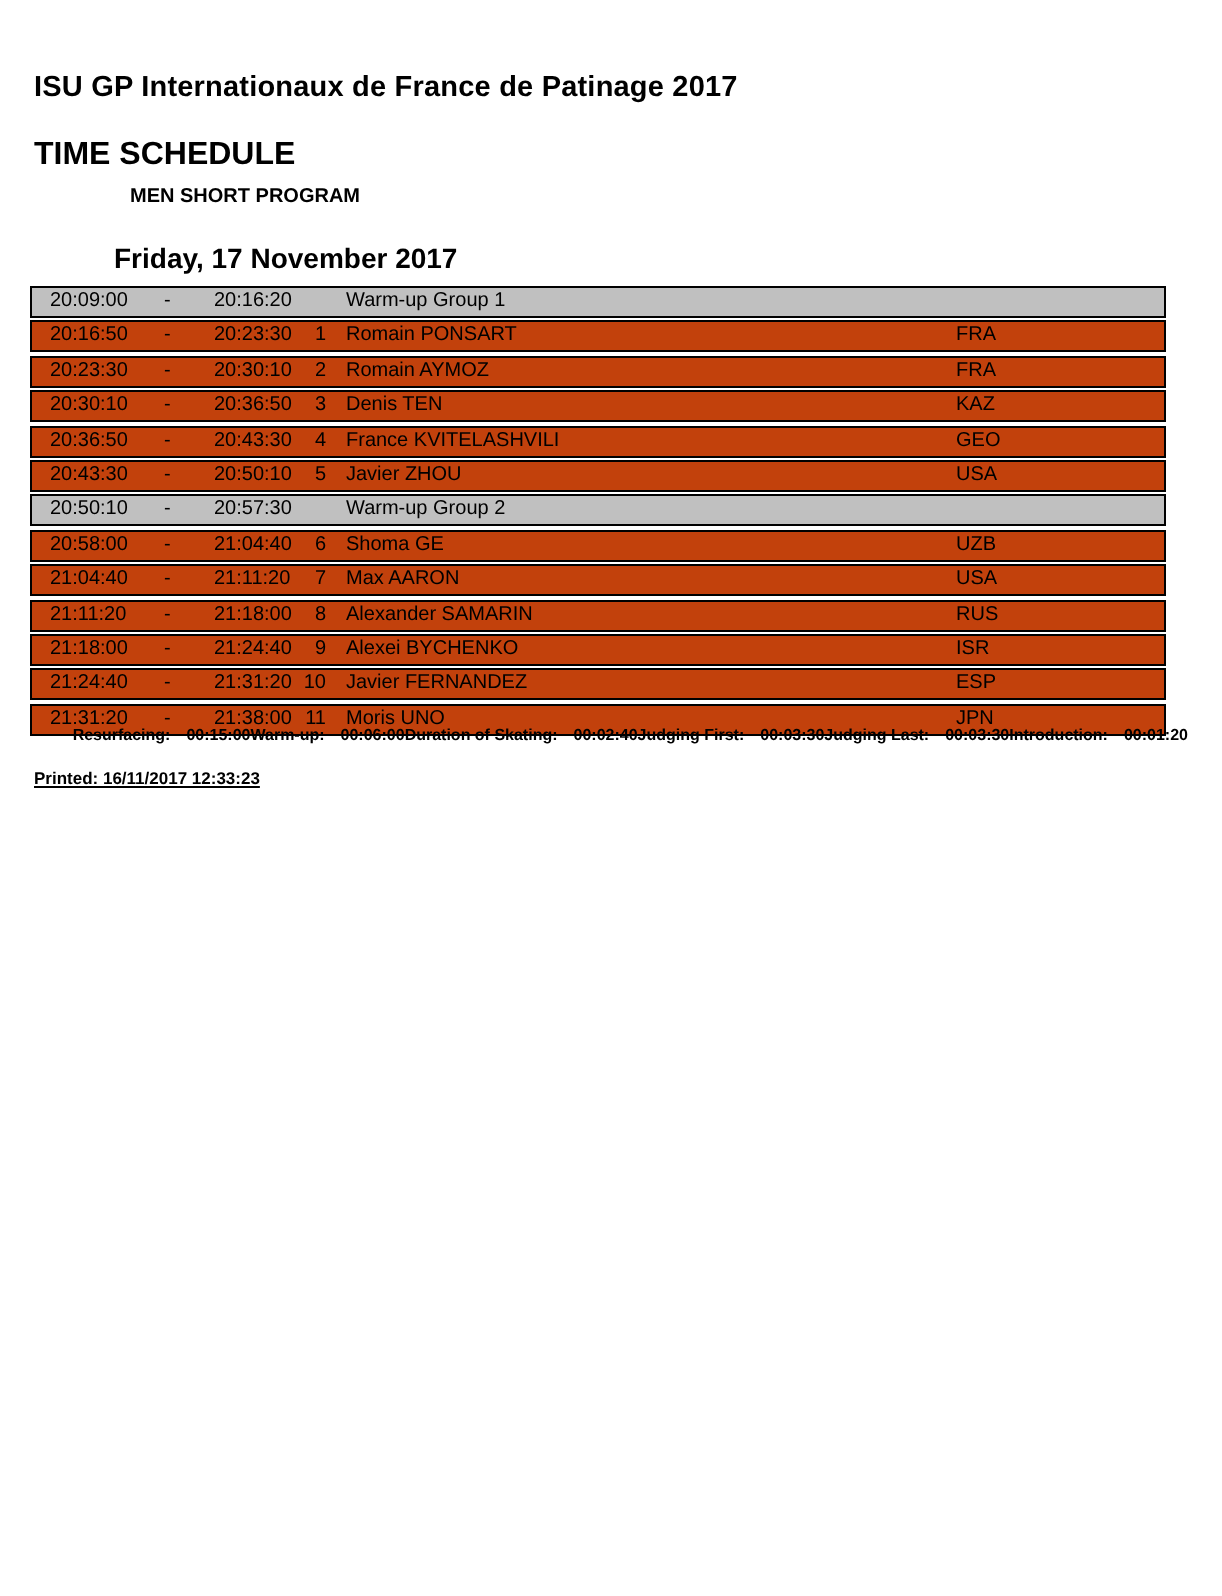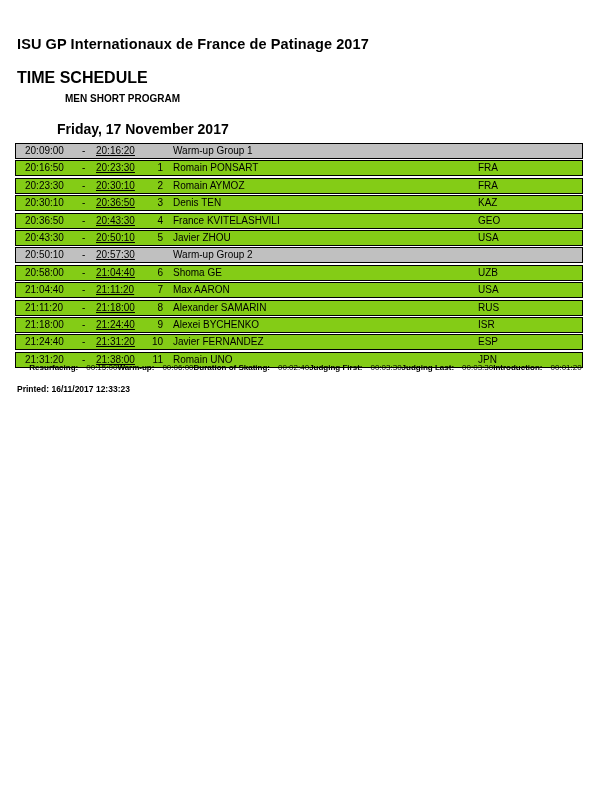--- a/index.html
+++ b/index.html
@@ -56,59 +56,60 @@
     left: 15px;
     top: 143px;
     width: 568px;
   }
   .row {
     position: relative;
     box-sizing: border-box;
     height: 16px;
     margin-bottom: 1.4px;
     border: 1px solid #000000;
-    background: #84cc16;
+    background: #c2410c;
     font-size: 10px;
     line-height: 14px;
     white-space: nowrap;
   }
   .row.warmup {
     background: #c0c0c0;
   }
   .row span {
     position: absolute;
     top: 0;
   }
   .c-start  { left: 9px; }
   .c-dash   { left: 66px; }
-  .c-end    { left: 80px; text-decoration: underline; }
+  .c-end    { left: 91px; }
   .c-num    { left: 117px; width: 30px; text-align: right; }
   .c-name   { left: 157px; }
   .c-nation { left: 462px; text-align: right; }
   .footer-line {
     position: absolute;
     left: 17px;
     top: 363px;
     width: 577px;
     display: flex;
-    justify-content: center;
+    justify-content: flex-end;
     font-size: 8px;
     line-height: 10px;
     white-space: nowrap;
   }
   .footer-pair { display: flex; }
   .footer-pair .lbl { font-weight: bold; }
-  .footer-pair .val { margin-left: 8px; font-weight: normal; }
+  .footer-pair .val { margin-left: 8px; font-weight: bold; }
   .printed-line {
     position: absolute;
     left: 17px;
     top: 384px;
     font-size: 8.5px;
     font-weight: bold;
     white-space: nowrap;
+    text-decoration: underline;
   }
 </style>
 </head>
 <body>
 
 <div class="page">
   <div class="doc-title">ISU GP Internationaux de France de Patinage 2017</div>
   <div class="doc-subtitle">TIME SCHEDULE</div>
   <div class="doc-segment">MEN SHORT PROGRAM</div>
   <div class="doc-date">Friday, 17 November 2017</div>
@@ -204,21 +205,21 @@
         <span class="c-end">21:31:20</span>
         <span class="c-num">10</span>
         <span class="c-name">Javier FERNANDEZ</span>
         <span class="c-nation">ESP</span>
       </div>
       <div class="row skater">
         <span class="c-start">21:31:20</span>
         <span class="c-dash">-</span>
         <span class="c-end">21:38:00</span>
         <span class="c-num">11</span>
-        <span class="c-name">Romain UNO</span>
+        <span class="c-name">Moris UNO</span>
         <span class="c-nation">JPN</span>
       </div>
     </div>
 
   <div class="footer-line">
       <div class="footer-pair">
         <span class="lbl">Resurfacing:</span>
         <span class="val">00:15:00</span>
       </div>
       <div class="footer-pair">

